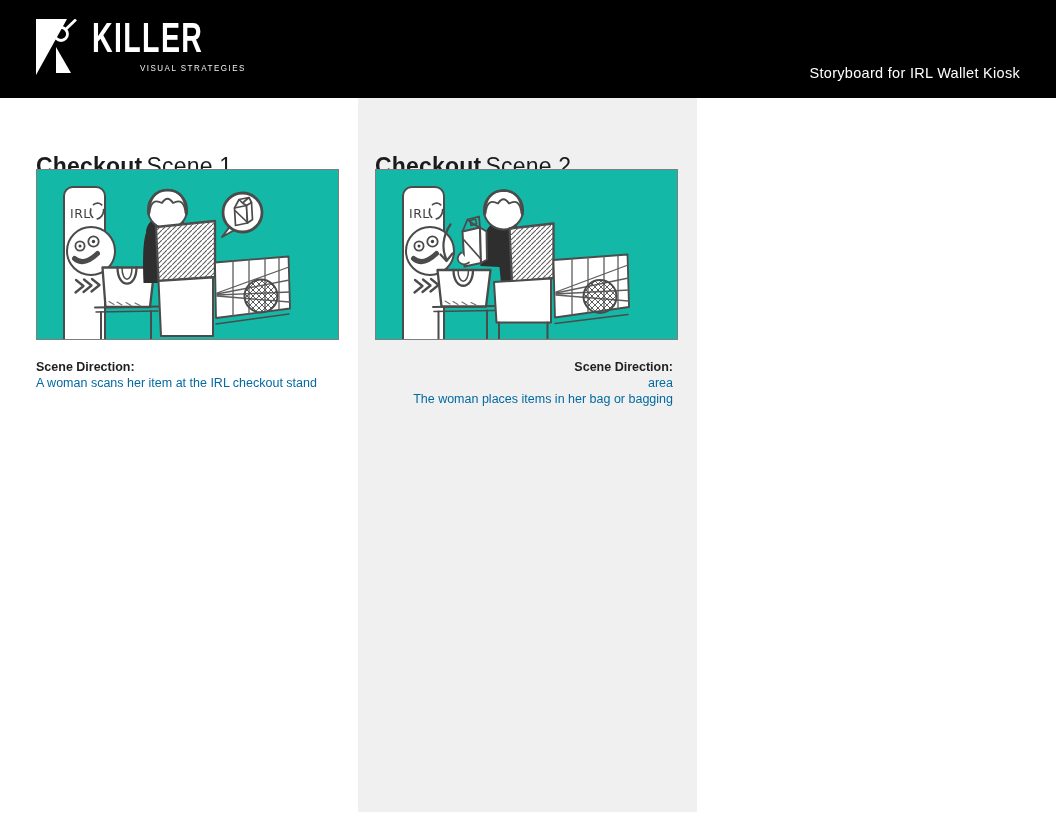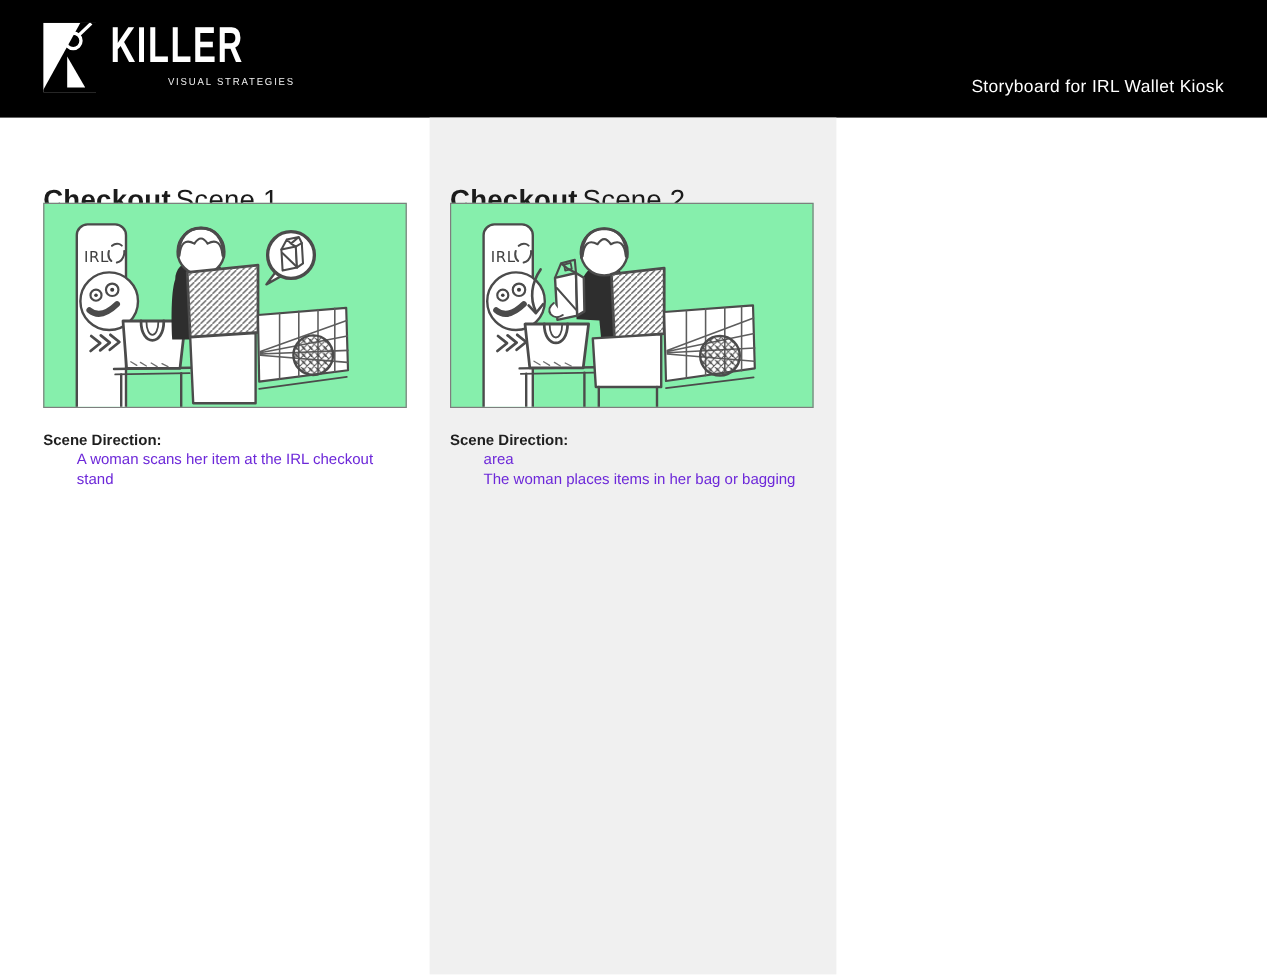--- a/index.html
+++ b/index.html
@@ -21,35 +21,35 @@
     transform:scaleX(0.94);transform-origin:left top;color:#f2f2f2;
   }
   .header-title{
     position:absolute;right:36px;top:0;height:118px;display:flex;align-items:center;
     color:#fff;font-size:14.5px;letter-spacing:0.3px;padding-top:28px;box-sizing:border-box;
   }
   
   .col2-bg{position:absolute;left:358px;top:98px;width:339px;height:714px;background:#f0f0f0;}
   .scene{position:absolute;top:98px;width:304px;height:714px;}
   .scene.s1{left:36px;}
-  .scene.s2{left:375px;}
+  .scene.s2{left:375px;text-align:right;}
   .scene-heading{
     position:absolute;top:36px;left:0;font-size:23px;color:#1b1b1b;
     letter-spacing:0.2px;white-space:nowrap;
   }
   .scene-heading b{font-weight:bold;}
   .scene-heading span{font-weight:normal;margin-left:4px;}
   .frame{
     position:absolute;top:71px;left:0;width:301px;height:169px;
-    border:1.5px solid #7e7e7e;background:#86efac;box-sizing:content-box;
+    border:1.5px solid #7e7e7e;background:#14b8a6;box-sizing:content-box;
   }
   .frame svg{display:block;width:301px;height:169px;}
   .direction{position:absolute;top:261px;left:0;width:298px;}
   .dir-label{font-size:12.5px;font-weight:bold;color:#1f1f1f;line-height:16px;}
-  .dir-line{font-size:12.5px;color:#6d28d9;line-height:16px;margin-left:28px;}
+  .dir-line{font-size:12.5px;color:#0369a1;line-height:16px;}
 </style>
 </head>
 <body>
 
 <div class="header">
   <div class="logo">
     <svg class="logo-mark" viewBox="0 0 44 58">
       <rect x="0" y="0" width="44" height="58" fill="#ffffff"></rect>
       <polygon points="31,0 44,0 44,58 0,58 0,56" fill="#000000"></polygon>
       <polygon points="20,28 20,54 35,54" fill="#ffffff"></polygon>

